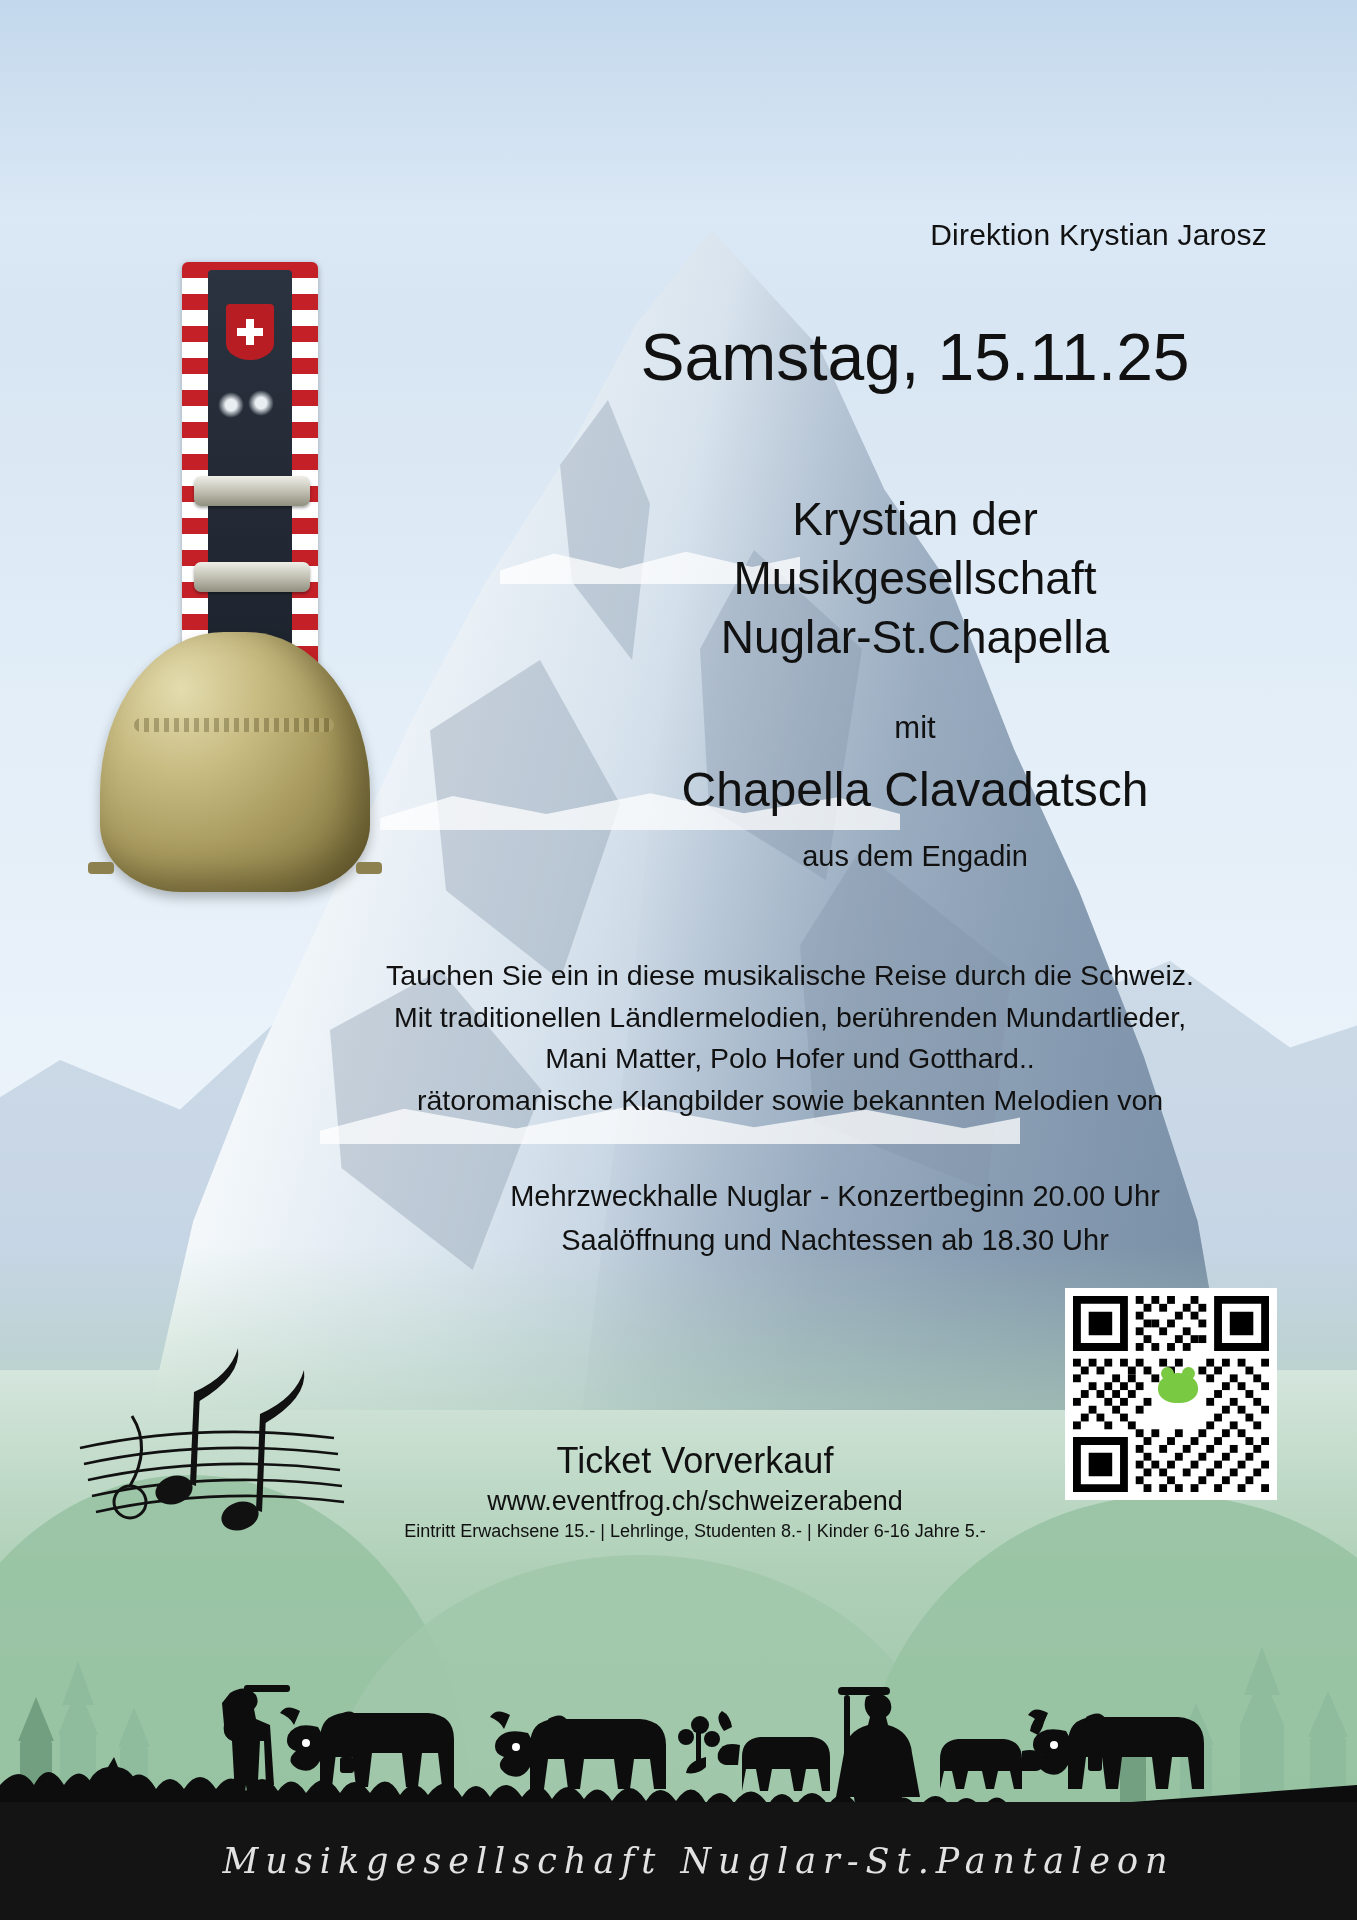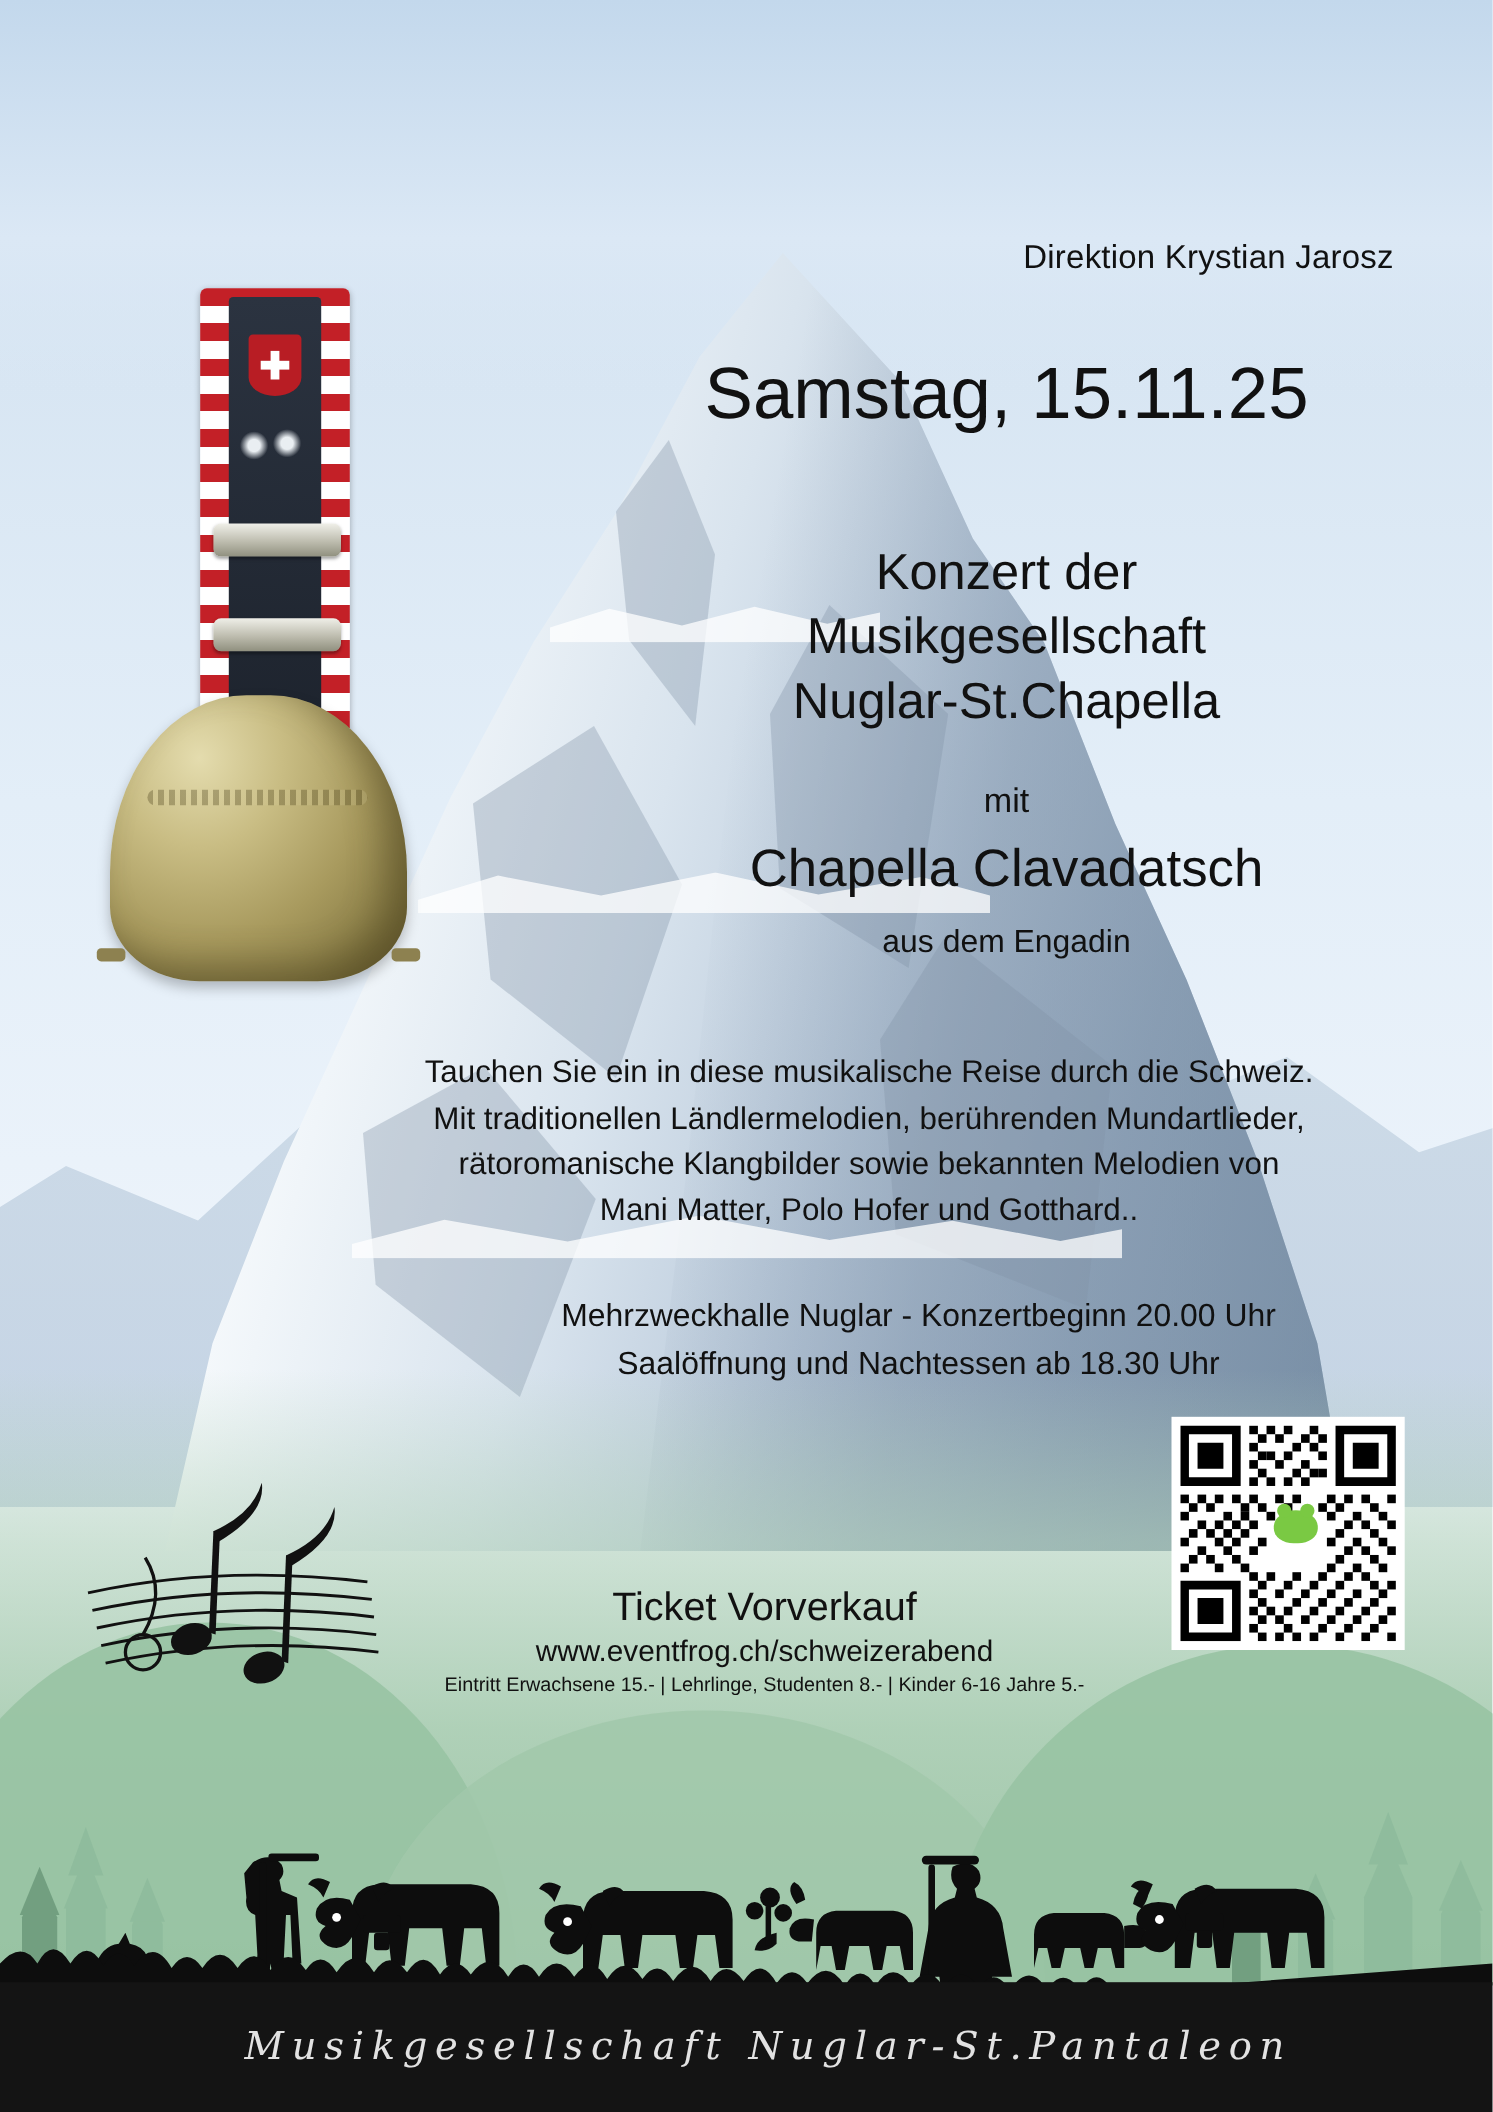--- a/index.html
+++ b/index.html
@@ -458,34 +458,34 @@
     <div class="bell">
       <div class="bell-ornament"></div>
       <div class="bell-lip-l"></div>
       <div class="bell-lip-r"></div>
     </div>
   </div>
 
   <div class="date">Samstag, 15.11.25</div>
 
   <div class="concert">
-    <div>Konzert der</div>
+    <div>Krystian der</div>
     <div>Musikgesellschaft</div>
     <div>Nuglar-St.Chapella</div>
   </div>
 
   <div class="mit">mit</div>
   <div class="guest">Chapella Clavadatsch</div>
   <div class="guest-from">aus dem Engadin</div>
 
   <div class="blurb">
     <div>Tauchen Sie ein in diese musikalische Reise durch die Schweiz.</div>
     <div>Mit traditionellen Ländlermelodien, berührenden Mundartlieder,</div>
+    <div>Mani Matter, Polo Hofer und Gotthard..</div>
     <div>rätoromanische Klangbilder sowie bekannten Melodien von</div>
-    <div>Mani Matter, Polo Hofer und Gotthard..</div>
   </div>
 
   <div class="venue">
     <div>Mehrzweckhalle Nuglar - Konzertbeginn 20.00 Uhr</div>
     <div>Saalöffnung und Nachtessen ab 18.30 Uhr</div>
   </div>
 
   <svg class="emblem" viewBox="0 0 280 230">
     <g stroke="#111" stroke-width="2.6" fill="none">
       <path d="M10 118 q120-26 254-10"></path>

